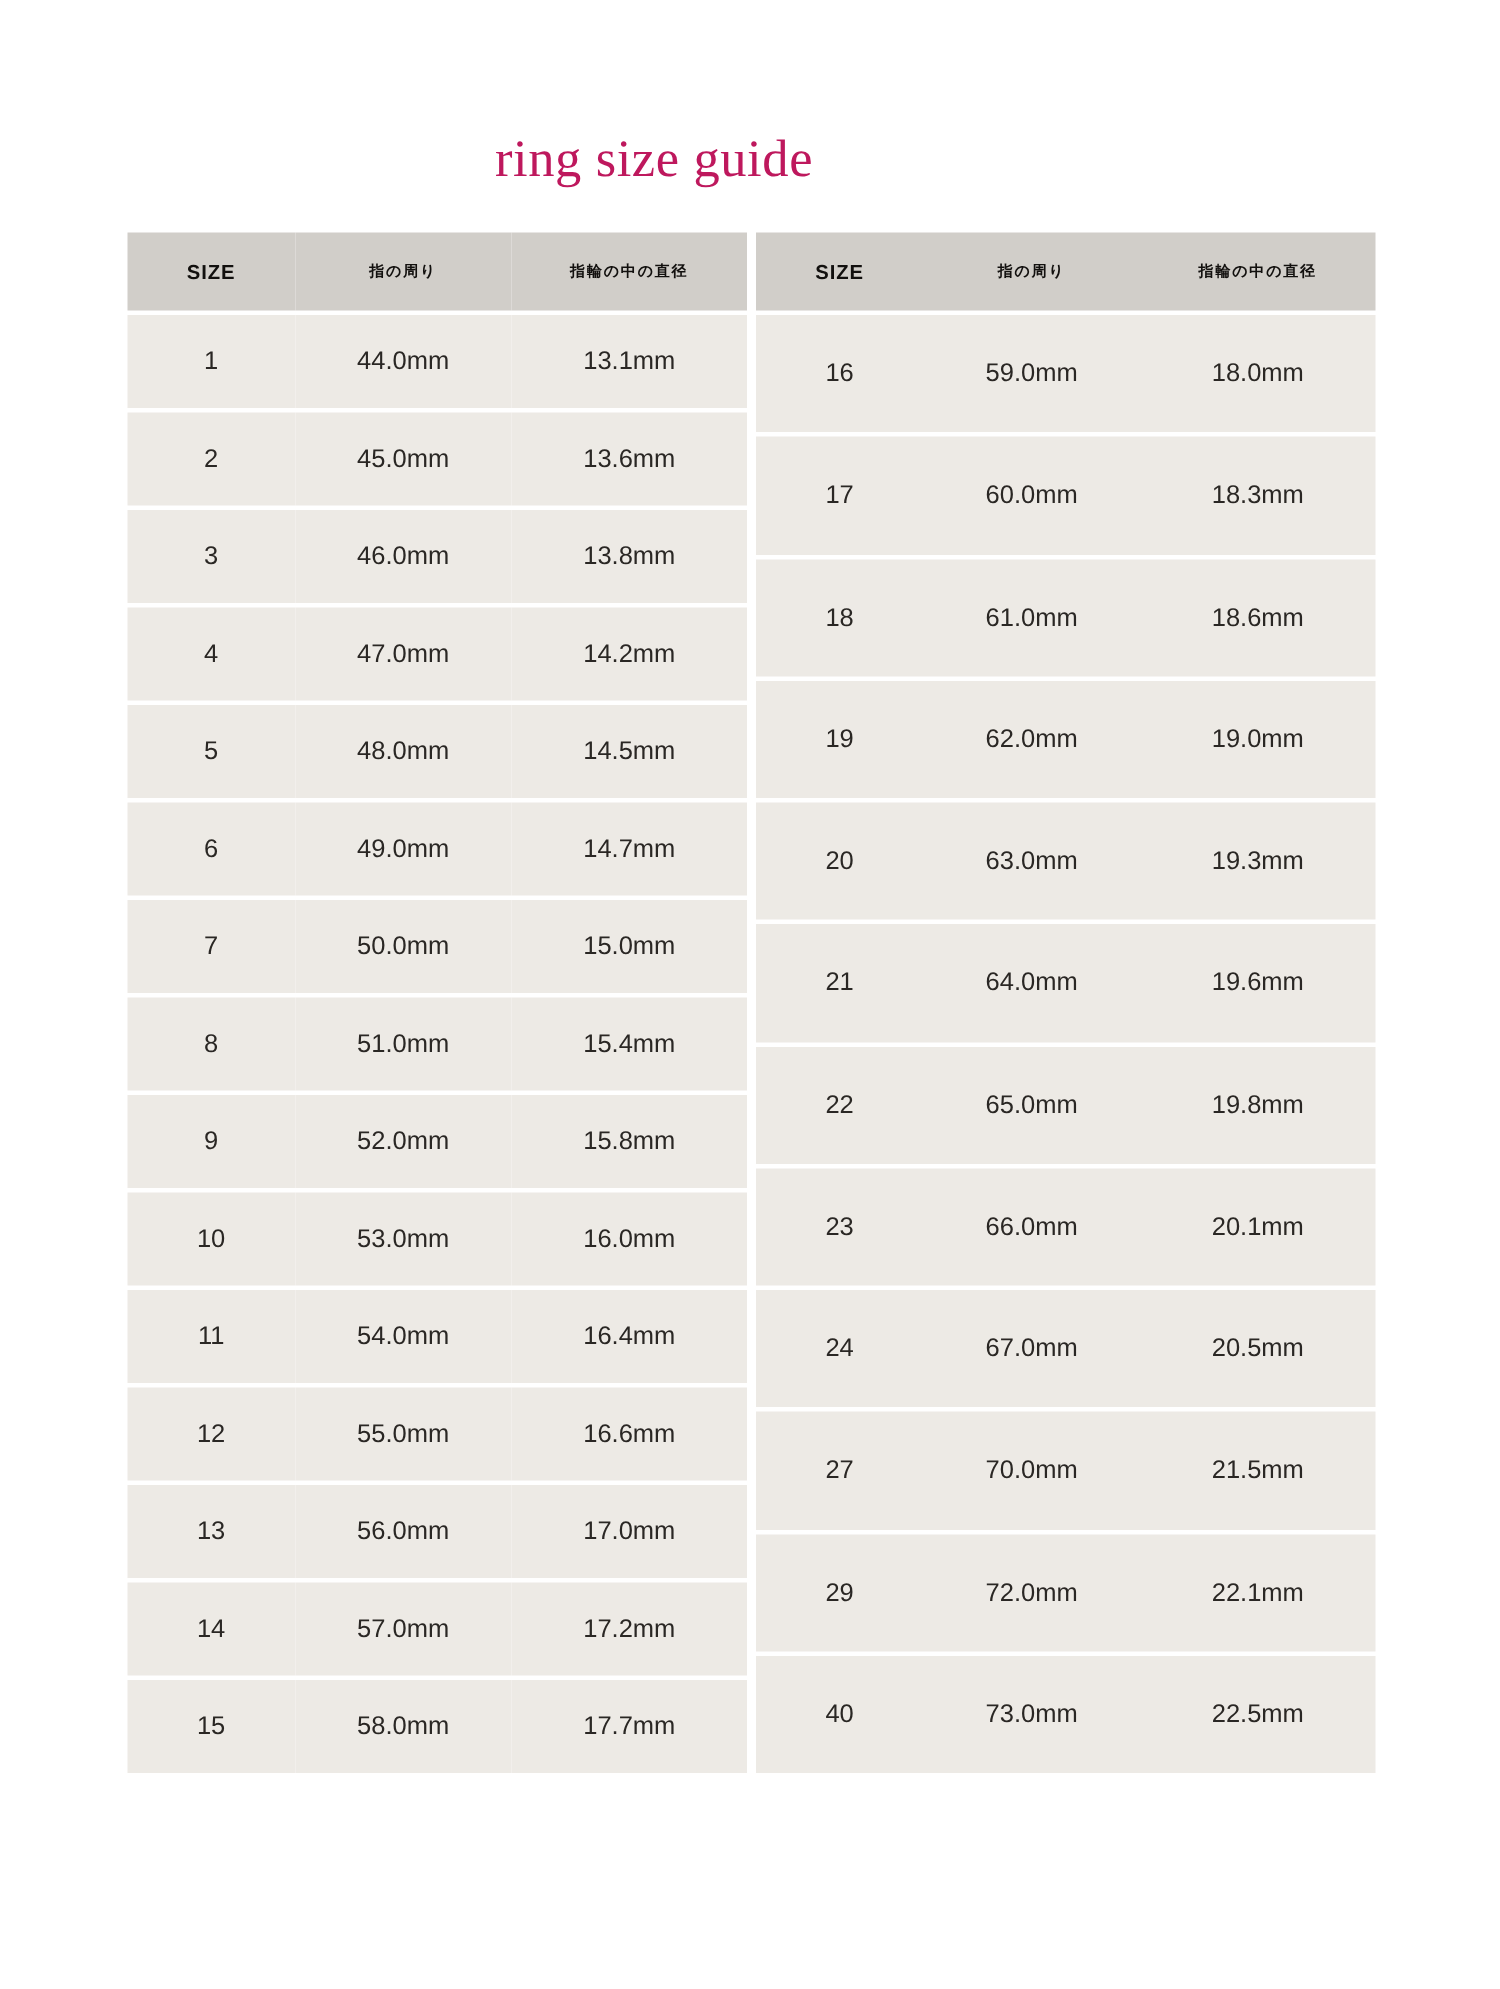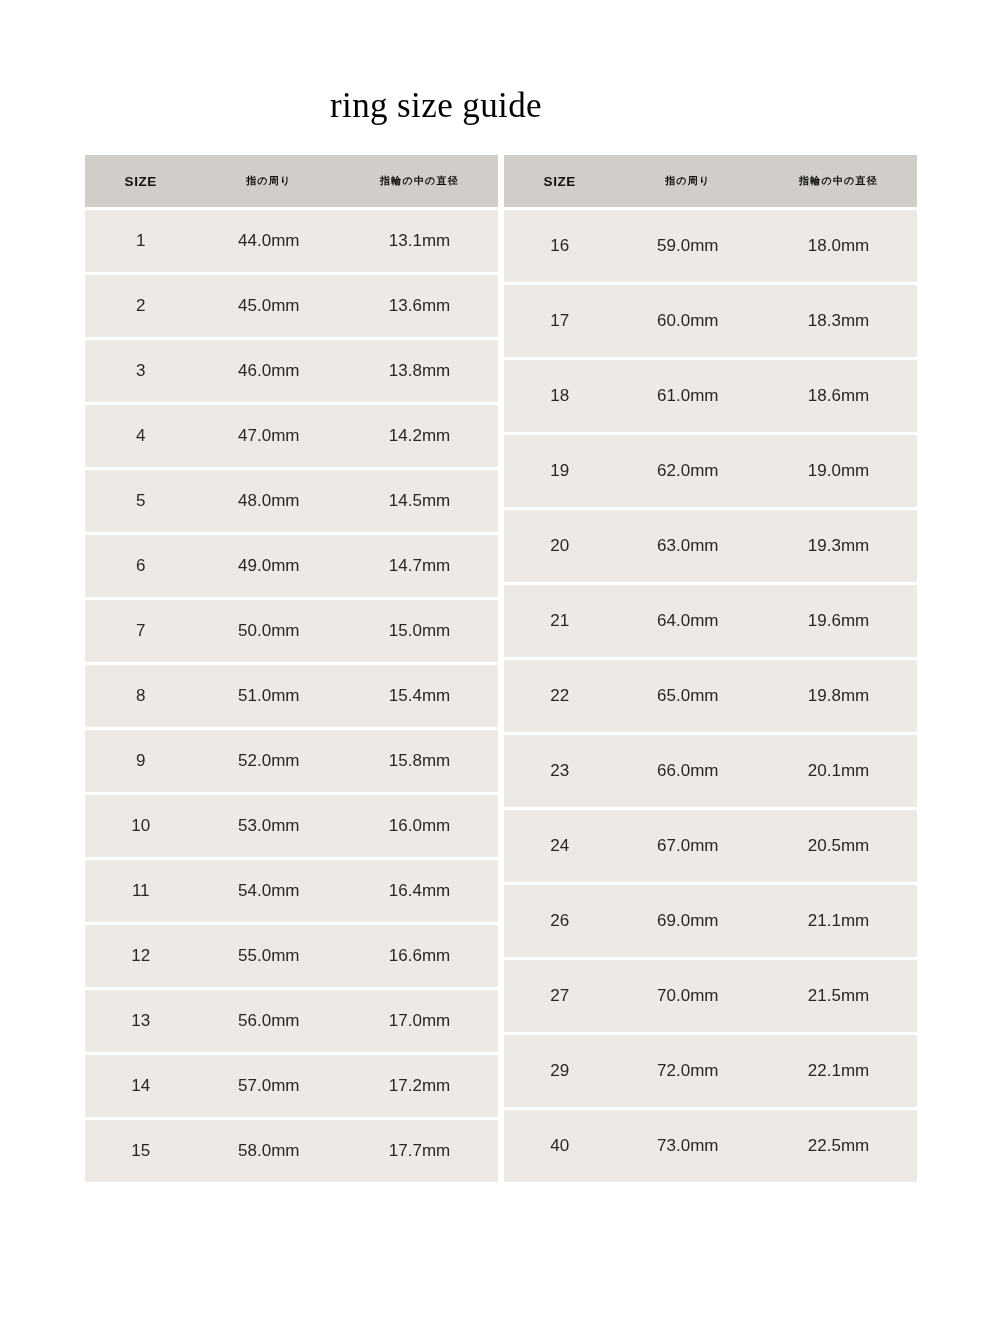--- a/index.html
+++ b/index.html
@@ -25,21 +25,21 @@
   .page-title {
     position: absolute;
     top: 62px;
     left: 0;
     width: 872px;
     text-align: center;
     font-family: "Liberation Serif", serif;
     font-size: 35px;
     font-weight: 400;
     letter-spacing: 0.4px;
-    color: #000000;
+    color: #be185d;
     line-height: 1.2;
   }
 
   .tables-wrap {
     position: absolute;
     top: 152px;
     left: 85px;
     width: 832px;
     display: flex;
     gap: 6px;
@@ -231,25 +231,20 @@
             <td class="col-size">23</td>
             <td class="col-circ">66.0mm</td>
             <td class="col-diam">20.1mm</td>
           </tr>
           <tr>
             <td class="col-size">24</td>
             <td class="col-circ">67.0mm</td>
             <td class="col-diam">20.5mm</td>
           </tr>
           <tr>
-            <td class="col-size">26</td>
-            <td class="col-circ">69.0mm</td>
-            <td class="col-diam">21.1mm</td>
-          </tr>
-          <tr>
             <td class="col-size">27</td>
             <td class="col-circ">70.0mm</td>
             <td class="col-diam">21.5mm</td>
           </tr>
           <tr>
             <td class="col-size">29</td>
             <td class="col-circ">72.0mm</td>
             <td class="col-diam">22.1mm</td>
           </tr>
           <tr>

